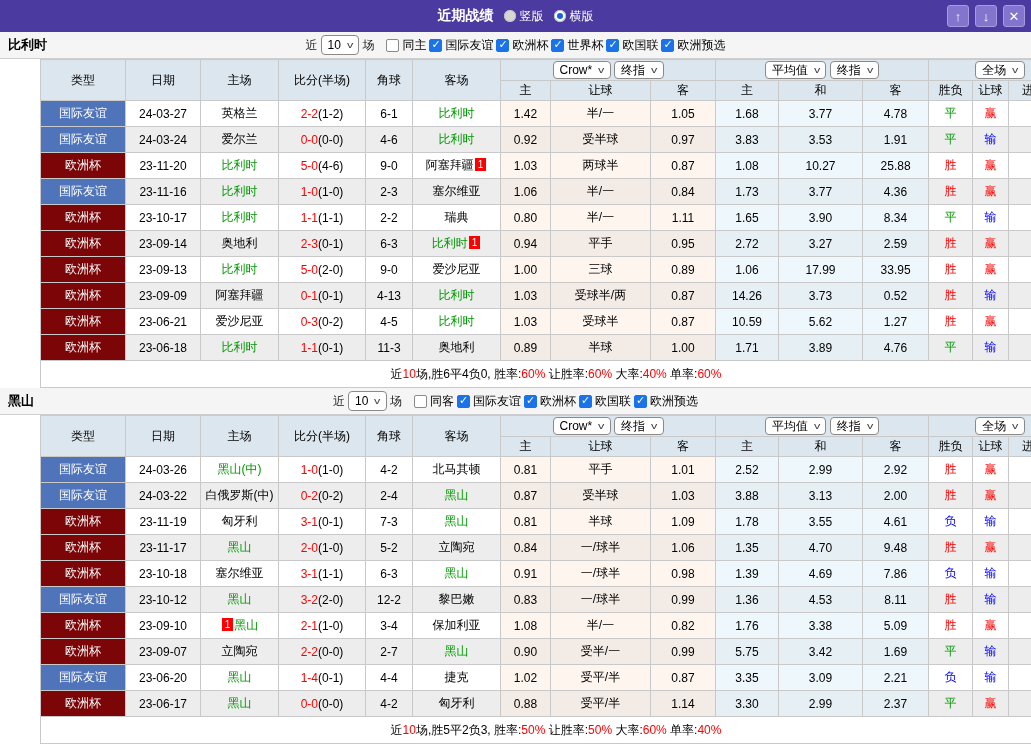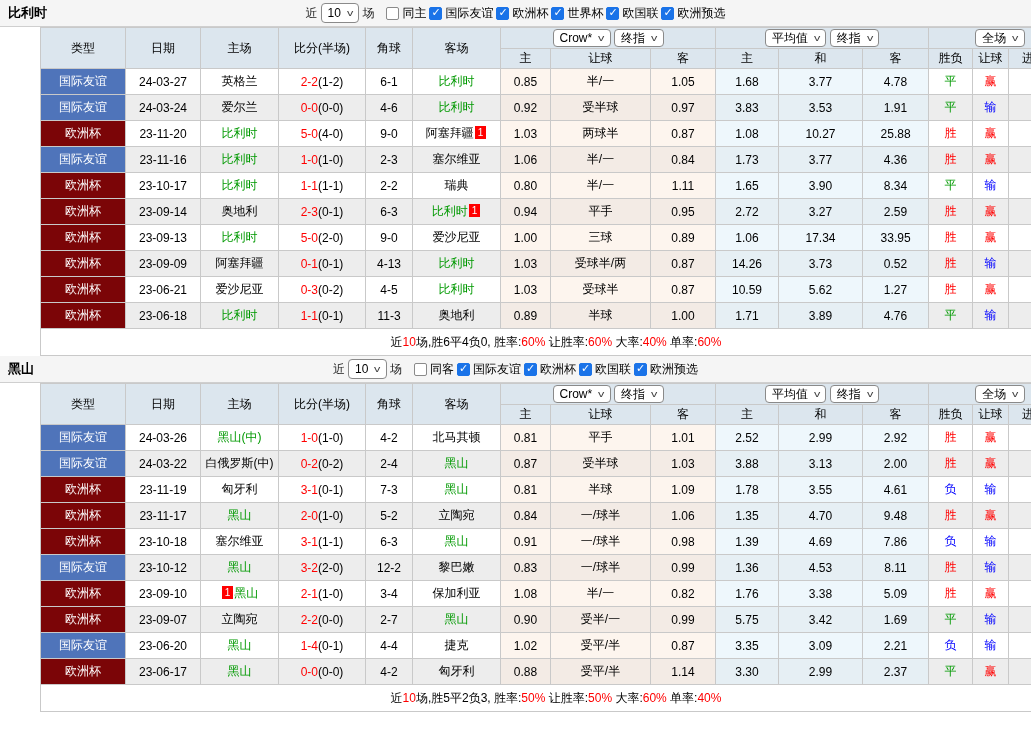--- a/index.html
+++ b/index.html
@@ -84,20 +84,44 @@
   tr:nth-child(odd)  td.av { background:#eef7fc; }
   tr:nth-child(even) td.av { background:#e6eff4; }
   .cr { color:#ff0000; } .cbl { color:#0000ff; } .cg { color:#009900; }
   tfoot td { height:27px; background:#fff; white-space:pre; color:#000; }
   .sum-r { color:#ff0000; }
 </style>
 </head>
 <body>
 
 <div class="window">
+  <div class="titlebar">
+    <div class="tb-center">
+      <span class="tb-title">近期战绩</span>
+      <label class="radio">
+        <span class="radio-dot"></span>
+        <span>竖版</span>
+      </label>
+      <label class="radio">
+        <span class="radio-dot checked"></span>
+        <span>横版</span>
+      </label>
+    </div>
+    <div class="tb-buttons">
+      <button class="tb-btn">
+          <span>↑</span>
+        </button>
+      <button class="tb-btn">
+          <span>↓</span>
+        </button>
+      <button class="tb-btn">
+          <span>✕</span>
+        </button>
+    </div>
+  </div>
   <div id="sections">
       <div class="filter-row">
         <span class="team-name">比利时</span>
         <div class="filter-center">
           <span>近</span>
           <span class="pill">
             <span>10</span>
             <span class="chev">v</span>
           </span>
           <span>场</span>
@@ -174,21 +198,21 @@
           </tr>
         </thead>
         <tbody>
           <tr>
             <td class="type b">国际友谊</td>
             <td>24-03-27</td>
             <td><span>英格兰</span></td>
             <td><span class="score">2-2</span><span>(1-2)</span></td>
             <td>6-1</td>
             <td><span class="green">比利时</span></td>
-            <td class="hc">0.85</td>
+            <td class="hc">1.42</td>
             <td class="hc">半/一</td>
             <td class="hc">1.05</td>
             <td class="av">1.68</td>
             <td class="av">3.77</td>
             <td class="av">4.78</td>
             <td class="cg">平</td>
             <td class="cr">赢</td>
             <td class="cr">大</td>
           </tr>
           <tr>
@@ -205,21 +229,21 @@
             <td class="av">3.53</td>
             <td class="av">1.91</td>
             <td class="cg">平</td>
             <td class="cbl">输</td>
             <td class="cbl">小</td>
           </tr>
           <tr>
             <td class="type m">欧洲杯</td>
             <td>23-11-20</td>
             <td><span class="green">比利时</span></td>
-            <td><span class="score">5-0</span><span>(4-0)</span></td>
+            <td><span class="score">5-0</span><span>(4-6)</span></td>
             <td>9-0</td>
             <td><span>阿塞拜疆</span><span class="badge1">1</span></td>
             <td class="hc">1.03</td>
             <td class="hc">两球半</td>
             <td class="hc">0.87</td>
             <td class="av">1.08</td>
             <td class="av">10.27</td>
             <td class="av">25.88</td>
             <td class="cr">胜</td>
             <td class="cr">赢</td>
@@ -280,21 +304,21 @@
             <td class="type m">欧洲杯</td>
             <td>23-09-13</td>
             <td><span class="green">比利时</span></td>
             <td><span class="score">5-0</span><span>(2-0)</span></td>
             <td>9-0</td>
             <td><span>爱沙尼亚</span></td>
             <td class="hc">1.00</td>
             <td class="hc">三球</td>
             <td class="hc">0.89</td>
             <td class="av">1.06</td>
-            <td class="av">17.34</td>
+            <td class="av">17.99</td>
             <td class="av">33.95</td>
             <td class="cr">胜</td>
             <td class="cr">赢</td>
             <td class="cr">大</td>
           </tr>
           <tr>
             <td class="type m">欧洲杯</td>
             <td>23-09-09</td>
             <td><span>阿塞拜疆</span></td>
             <td><span class="score">0-1</span><span>(0-1)</span></td>

